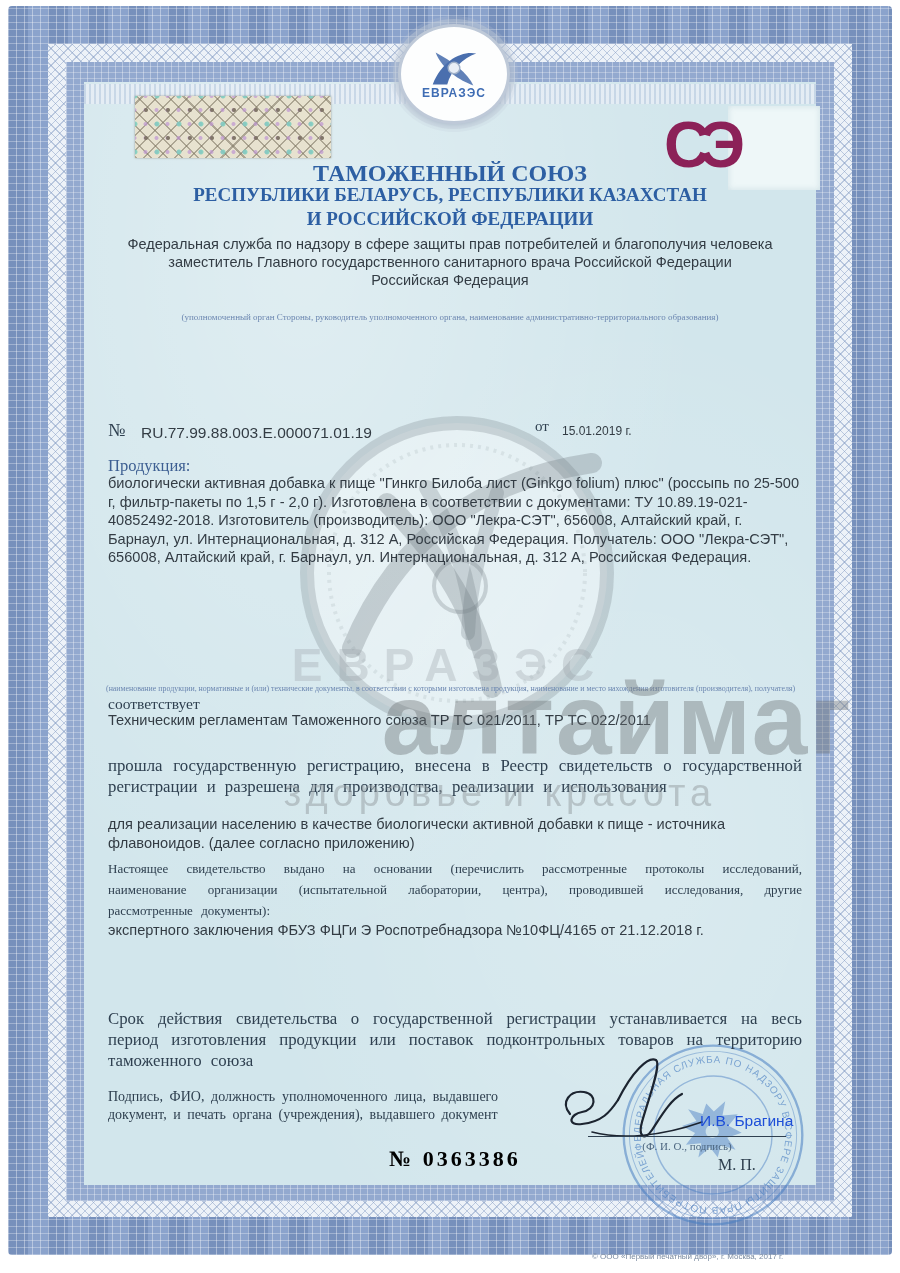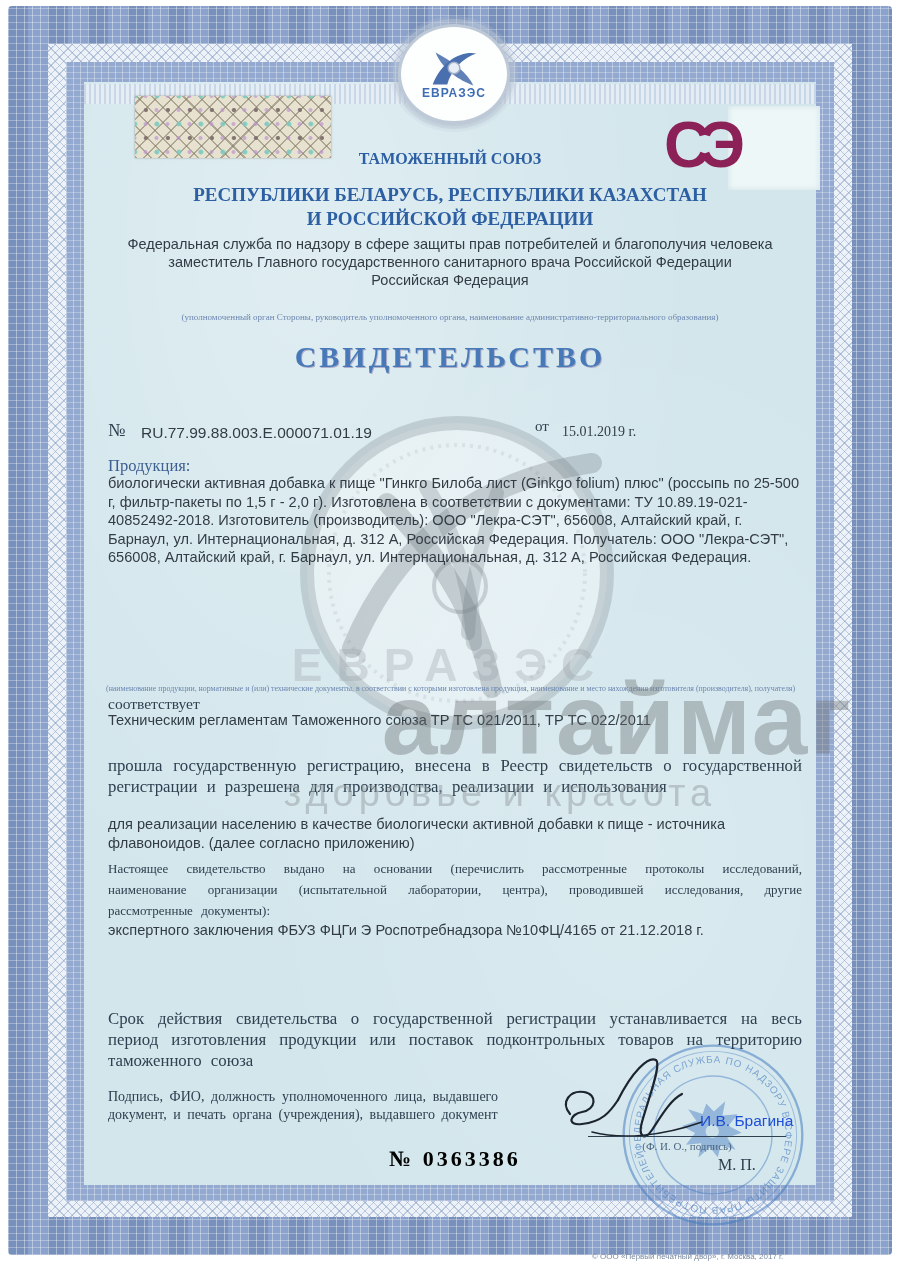--- a/index.html
+++ b/index.html
@@ -113,34 +113,33 @@
       <circle cx="30" cy="20" r="6" fill="#e8eef6" stroke="#9fb0c8" stroke-width="1.5"></circle>
     </svg>
     <div class="badge-word">ЕВРАЗЭС</div>
   </div>
 
   <div class="holo"></div>
 
   <div class="se">СЭ</div>
   <div class="blankrect"></div>
 
-  <div class="abs ctr hblue" style="top:150px;font-size:16px;">ТАМОЖЕННЫЙ СОЮЗ</div>
+  <div class="abs ctr hblue" style="top:160px;font-size:24px;">ТАМОЖЕННЫЙ СОЮЗ</div>
   <div class="abs ctr hblue" style="top:184px;font-size:19px;">РЕСПУБЛИКИ БЕЛАРУСЬ, РЕСПУБЛИКИ КАЗАХСТАН</div>
   <div class="abs ctr hblue" style="top:208px;font-size:19px;">И РОССИЙСКОЙ ФЕДЕРАЦИИ</div>
   <div class="abs ctr sans" style="top:236px;font-size:14.5px;">Федеральная служба по надзору в сфере защиты прав потребителей и благополучия человека</div>
   <div class="abs ctr sans" style="top:254px;font-size:14.5px;">заместитель Главного государственного санитарного врача Российской Федерации</div>
   <div class="abs ctr sans" style="top:272px;font-size:14.5px;">Российская Федерация</div>
   <div class="abs ctr smallcap" style="top:312px;font-size:9px;">(уполномоченный орган Стороны, руководитель уполномоченного органа, наименование административно-территориального образования)</div>
 
-  <div class="abs ctr" style="top:340px;font-size:30px;font-weight:bold;letter-spacing:3px;color:#4779b8;text-shadow:1px 1px 0 rgba(90,60,130,.35);">СВИДЕТЕЛЬСТВО</div>
 
   <div class="abs serifbody" style="left:108px;top:420px;font-size:18px;">№</div>
   <div class="abs sans" style="left:141px;top:424px;font-size:15.5px;">RU.77.99.88.003.E.000071.01.19</div>
   <div class="abs serifbody" style="left:535px;top:418px;font-size:15px;">от</div>
-  <div class="abs sans" style="left:562px;top:424px;font-size:14px;font-family:Liberation Serif, serif;">15.01.2019 г.</div>
+  <div class="abs sans" style="left:562px;top:424px;font-size:12px;">15.01.2019 г.</div>
 
   <div class="abs" style="left:108px;top:456px;font-size:16.5px;color:#3d5f92;">Продукция:</div>
   <div class="abs sans" style="left:108px;top:474px;width:692px;font-size:14.6px;line-height:18.6px;">биологически активная добавка к пище "Гинкго Билоба лист (Ginkgo folium) плюс" (россыпь по 25-500 г, фильтр-пакеты по 1,5 г - 2,0 г). Изготовлена в соответствии с документами: ТУ 10.89.19-021-40852492-2018. Изготовитель (производитель): ООО "Лекра-СЭТ", 656008, Алтайский край, г. Барнаул, ул. Интернациональная, д. 312 А, Российская Федерация.  Получатель: ООО "Лекра-СЭТ", 656008, Алтайский край, г. Барнаул, ул. Интернациональная, д. 312 А, Российская Федерация.</div>
   <div class="abs smallcap" style="left:106px;top:684px;width:700px;font-size:7.9px;white-space:nowrap;">(наименование продукции, нормативные и (или) технические документы, в соответствии с которыми изготовлена продукция, наименование и место нахождения изготовителя (производителя), получателя)</div>
 
   <div class="abs serifbody" style="left:108px;top:695px;font-size:15.5px;">соответствует</div>
   <div class="abs sans" style="left:108px;top:712px;width:692px;font-size:14.6px;">Техническим регламентам Таможенного союза ТР ТС 021/2011, ТР ТС 022/2011</div>
   <div class="abs serifbody just" style="left:108px;top:755px;width:694px;font-size:16.8px;line-height:21px;">прошла государственную регистрацию, внесена в Реестр свидетельств о государственной регистрации и разрешена для производства, реализации и использования</div>
   <div class="abs sans" style="left:108px;top:815px;width:690px;font-size:14.6px;line-height:18.6px;">для реализации населению в качестве биологически активной добавки к пище - источника флавоноидов. (далее согласно приложению)</div>
 

